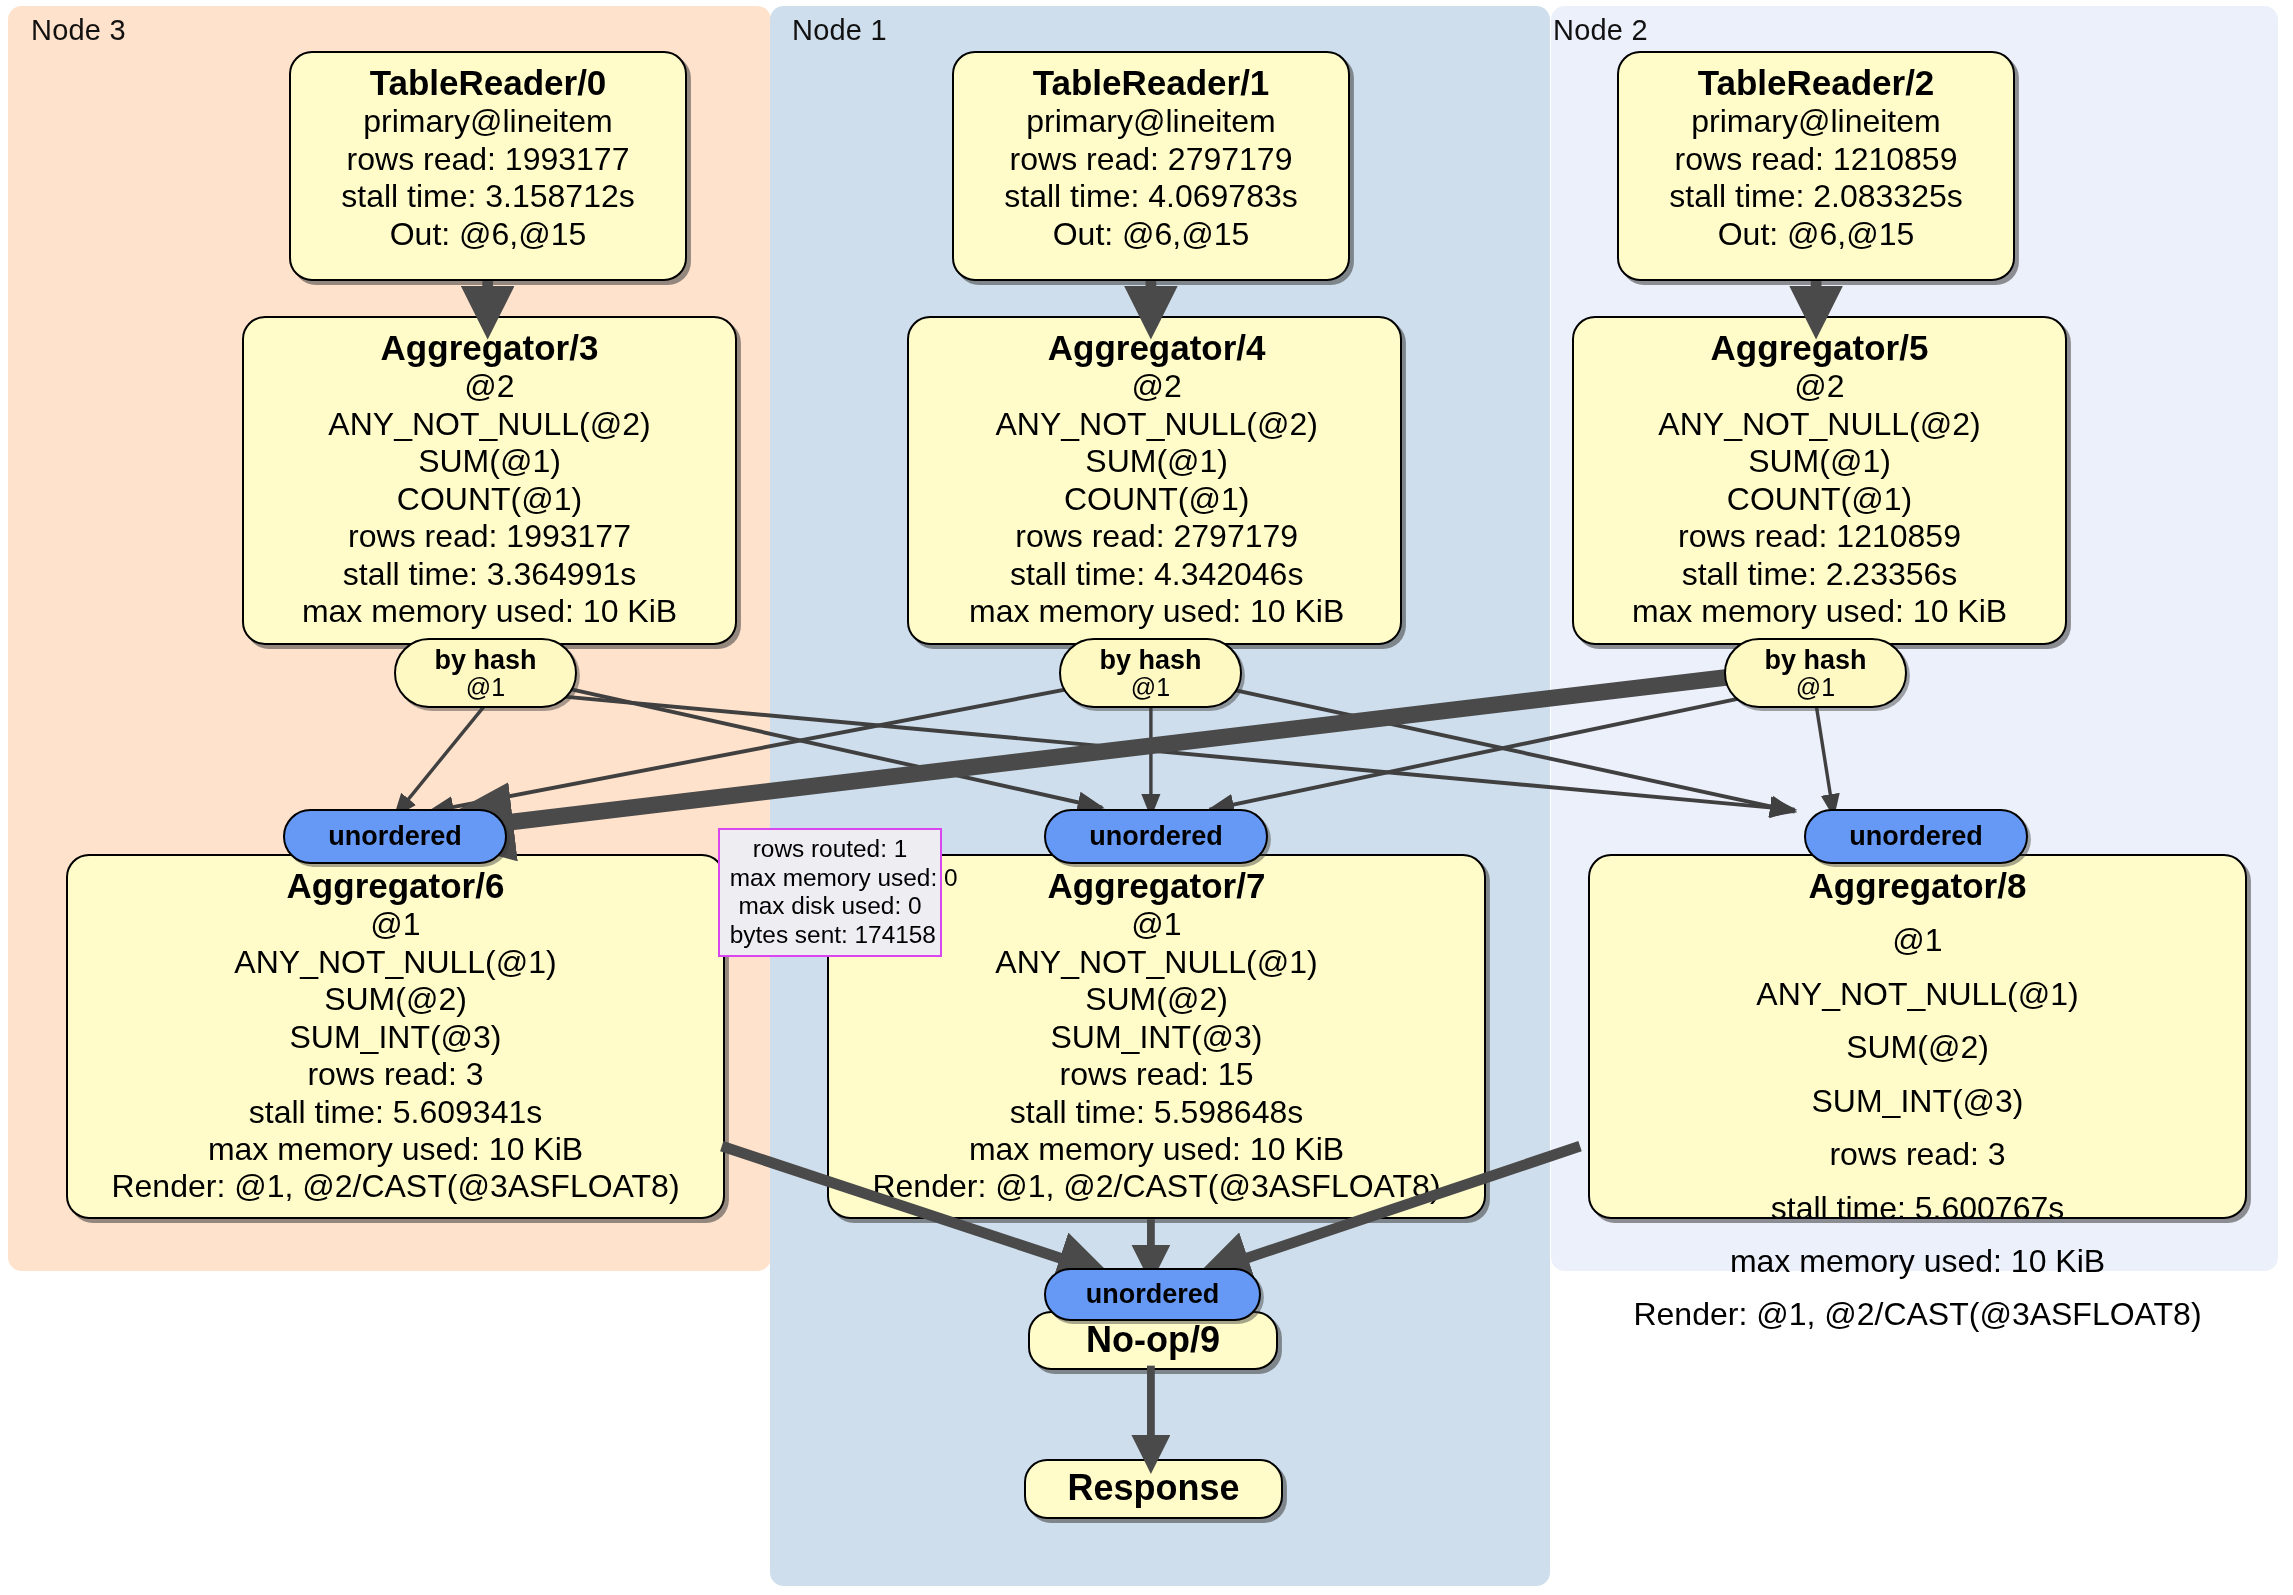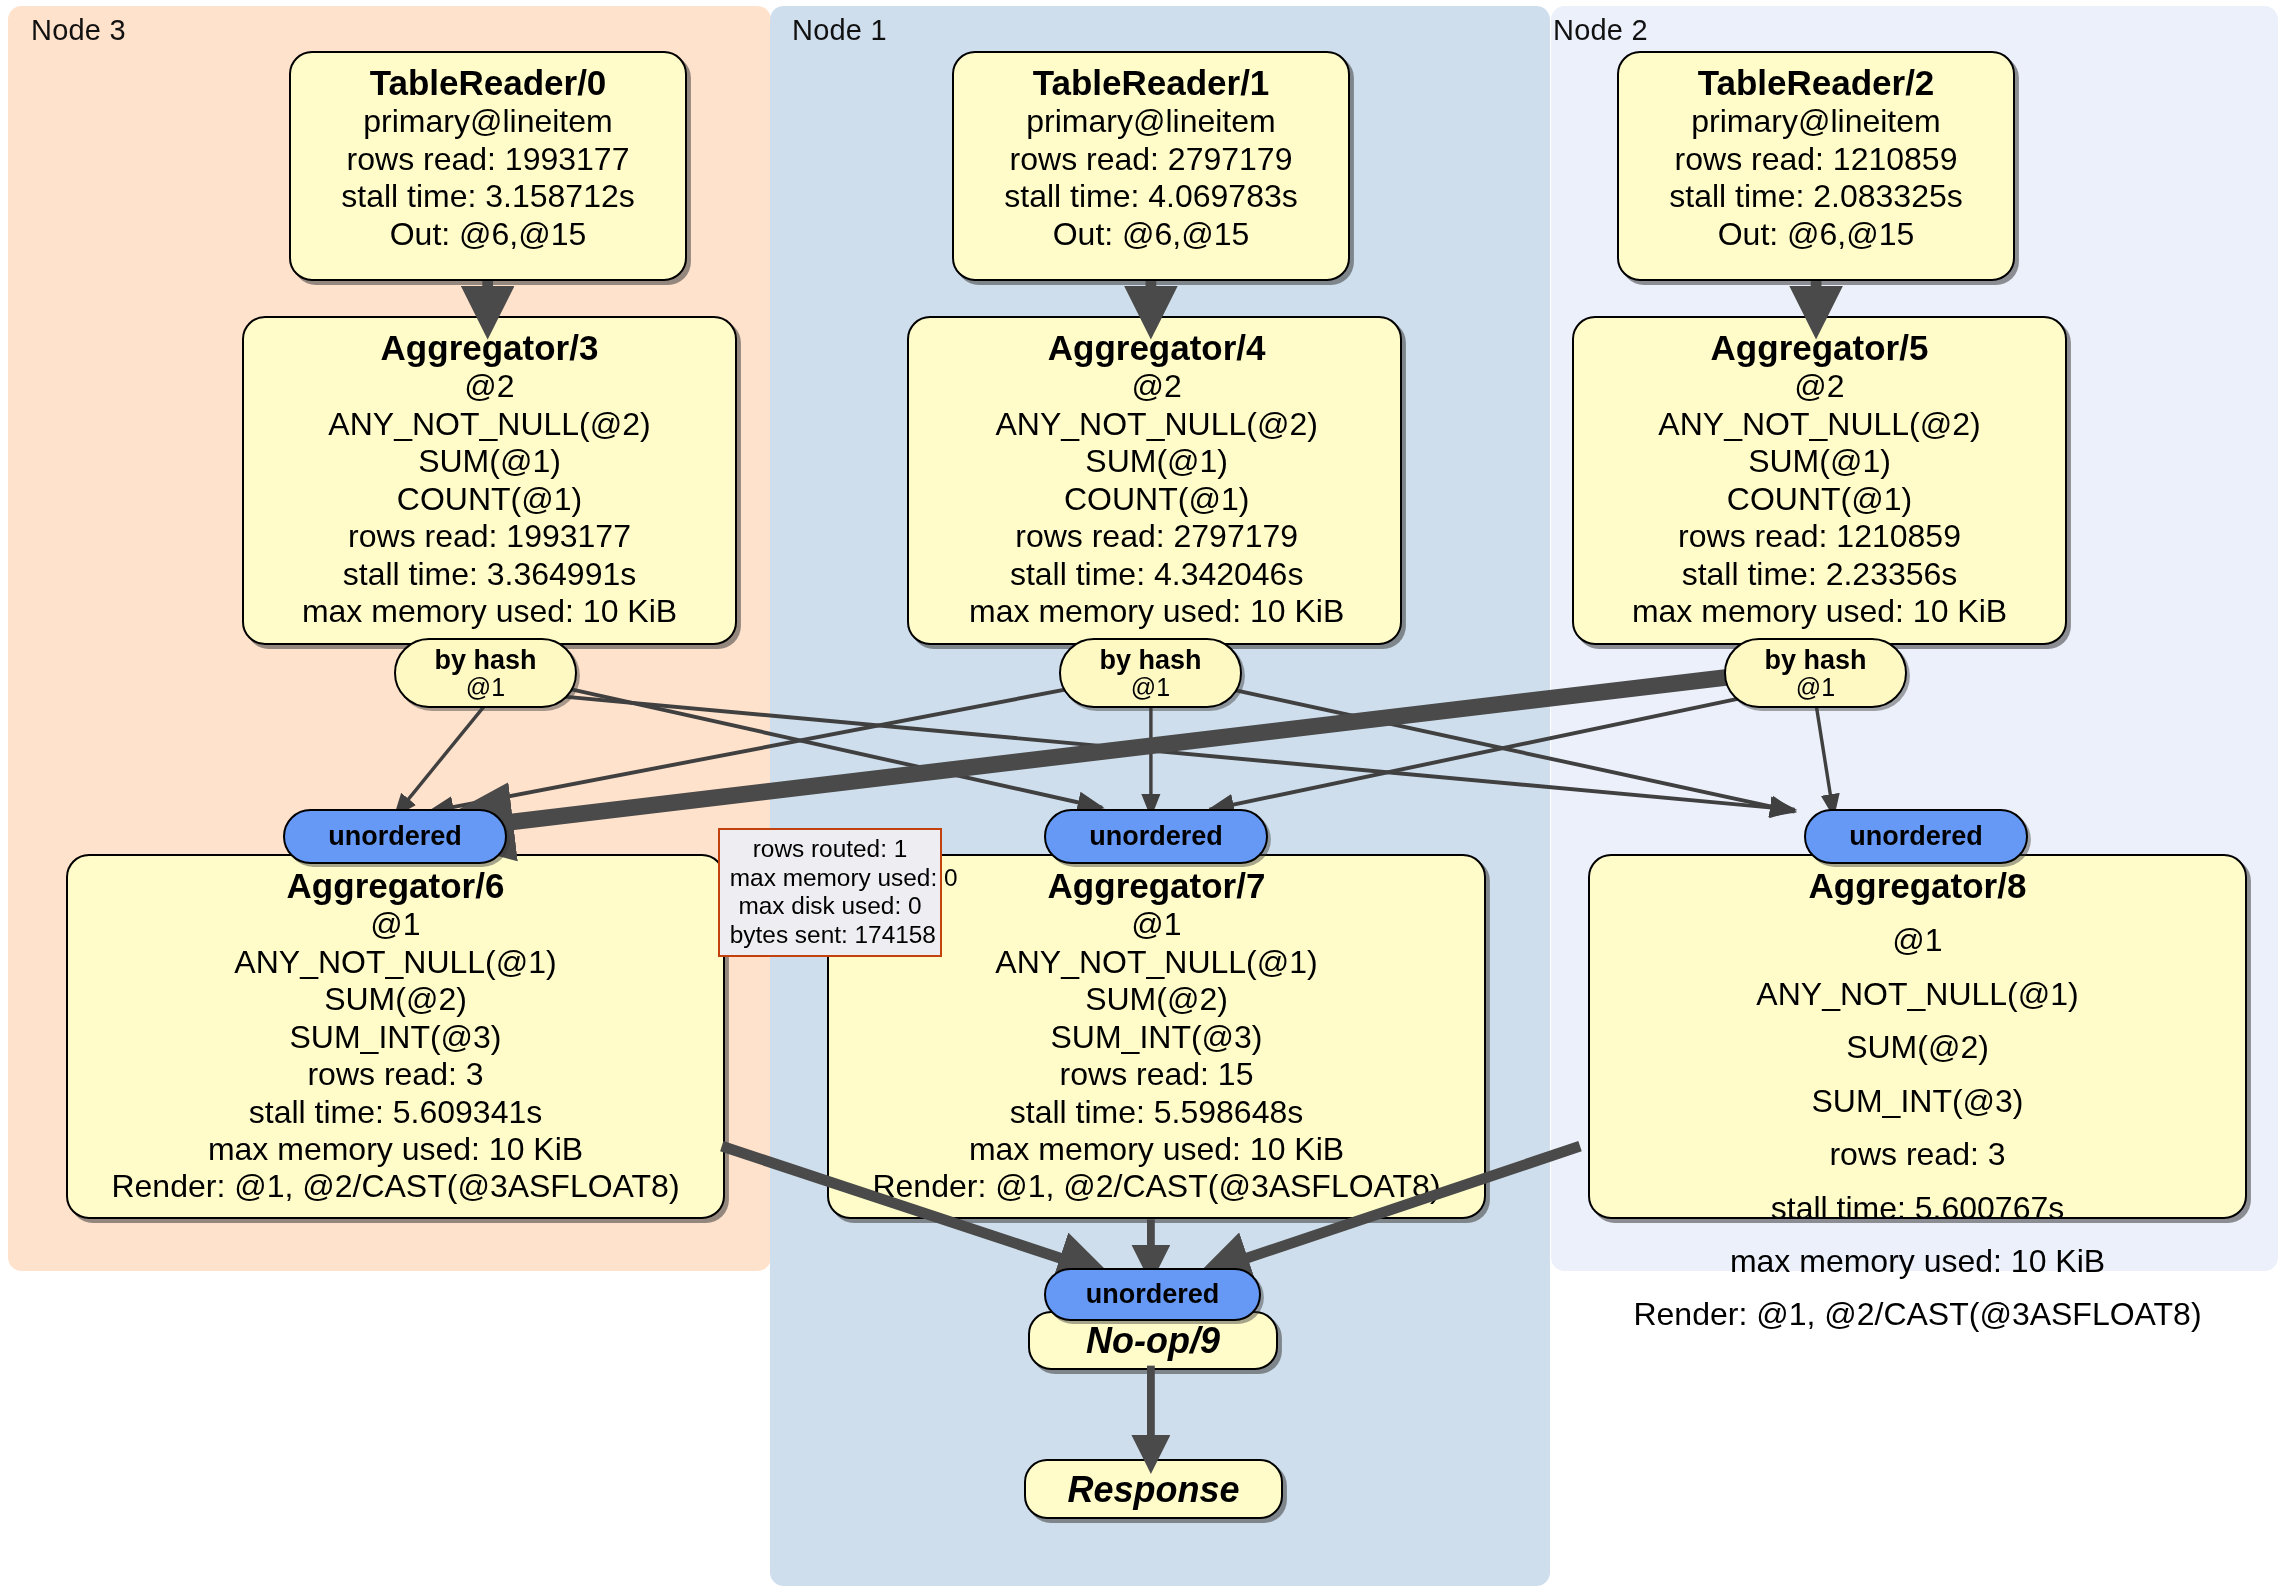--- a/index.html
+++ b/index.html
@@ -21,40 +21,40 @@
   .op{
     position:absolute;box-sizing:border-box;
     background:#FFFCC9;border:2.9px solid #000;border-radius:23px;
     box-shadow:3.9px 3.9px 0 rgba(60,60,60,.55);
     display:flex;flex-direction:column;align-items:center;justify-content:flex-start;
     padding:9.8px 13.7px;text-align:center;
   }
   .op .title{font-size:35px;font-weight:bold;color:#000;line-height:1.16;}
   .op .line{font-size:32px;color:#000;line-height:1.17;white-space:nowrap;}
 
-  .op.compact{justify-content:flex-end;padding:5.9px 21.5px;font-style:italic;}
+  .op.compact{justify-content:flex-start;padding:5.9px 21.5px;}
   .op.compact .title{font-size:36px;}
 
   
   .router{
     position:absolute;box-sizing:border-box;
     border:2.9px solid #000;border-radius:39px;
     display:flex;flex-direction:column;align-items:center;justify-content:center;
     text-align:center;z-index:6;
     box-shadow:2.9px 2.9px 0 rgba(60,60,60,.45);
   }
   .router.hash{background:#fef9c3;}
   .router.unordered{background:#6699F5;}
   .router .rtitle{font-size:27px;font-weight:bold;color:#000;line-height:1.05;}
   .router .rsub{font-size:25px;color:#000;line-height:1.05;}
 
   
   .stats{
     position:absolute;box-sizing:border-box;
-    background:#EDEDF2;border:2px solid #c2410c;
+    background:#EDEDF2;border:2px solid #d946ef;
     padding:4.9px 9.8px;text-align:center;z-index:9;
   }
   .stats .sline{font-size:24.4px;color:#000;line-height:1.18;white-space:nowrap;}
 
   
   #edges{position:absolute;left:0;top:0;width:2294px;height:1596px;z-index:3;
          pointer-events:none;}
 </style>
 </head>
 <body>

